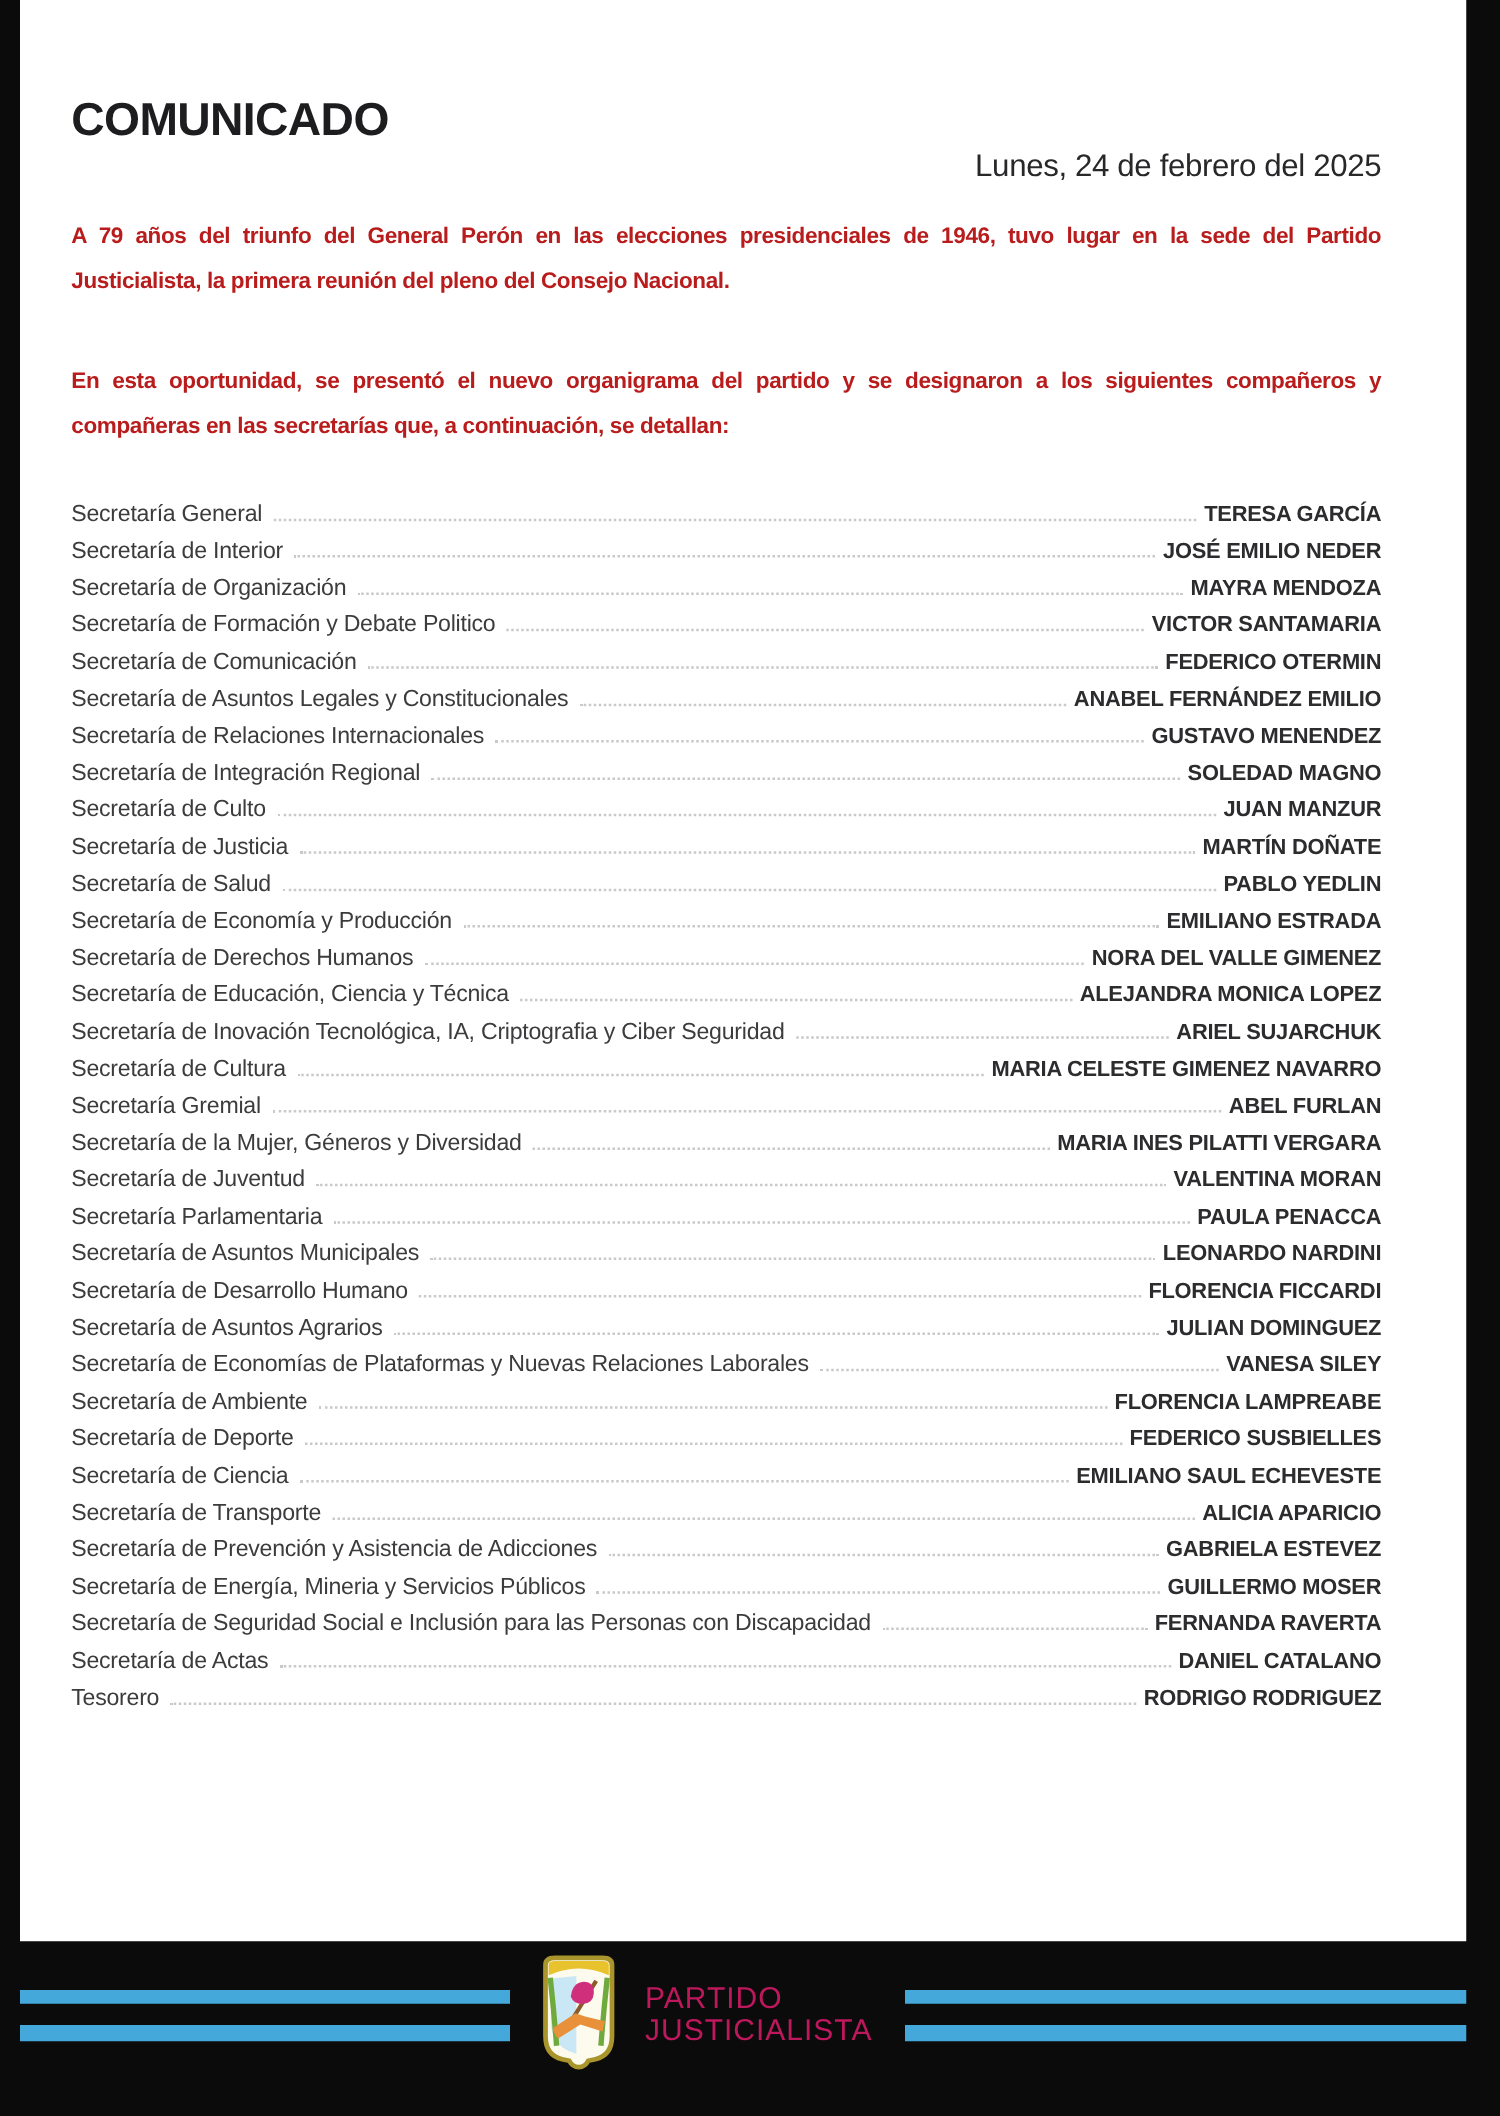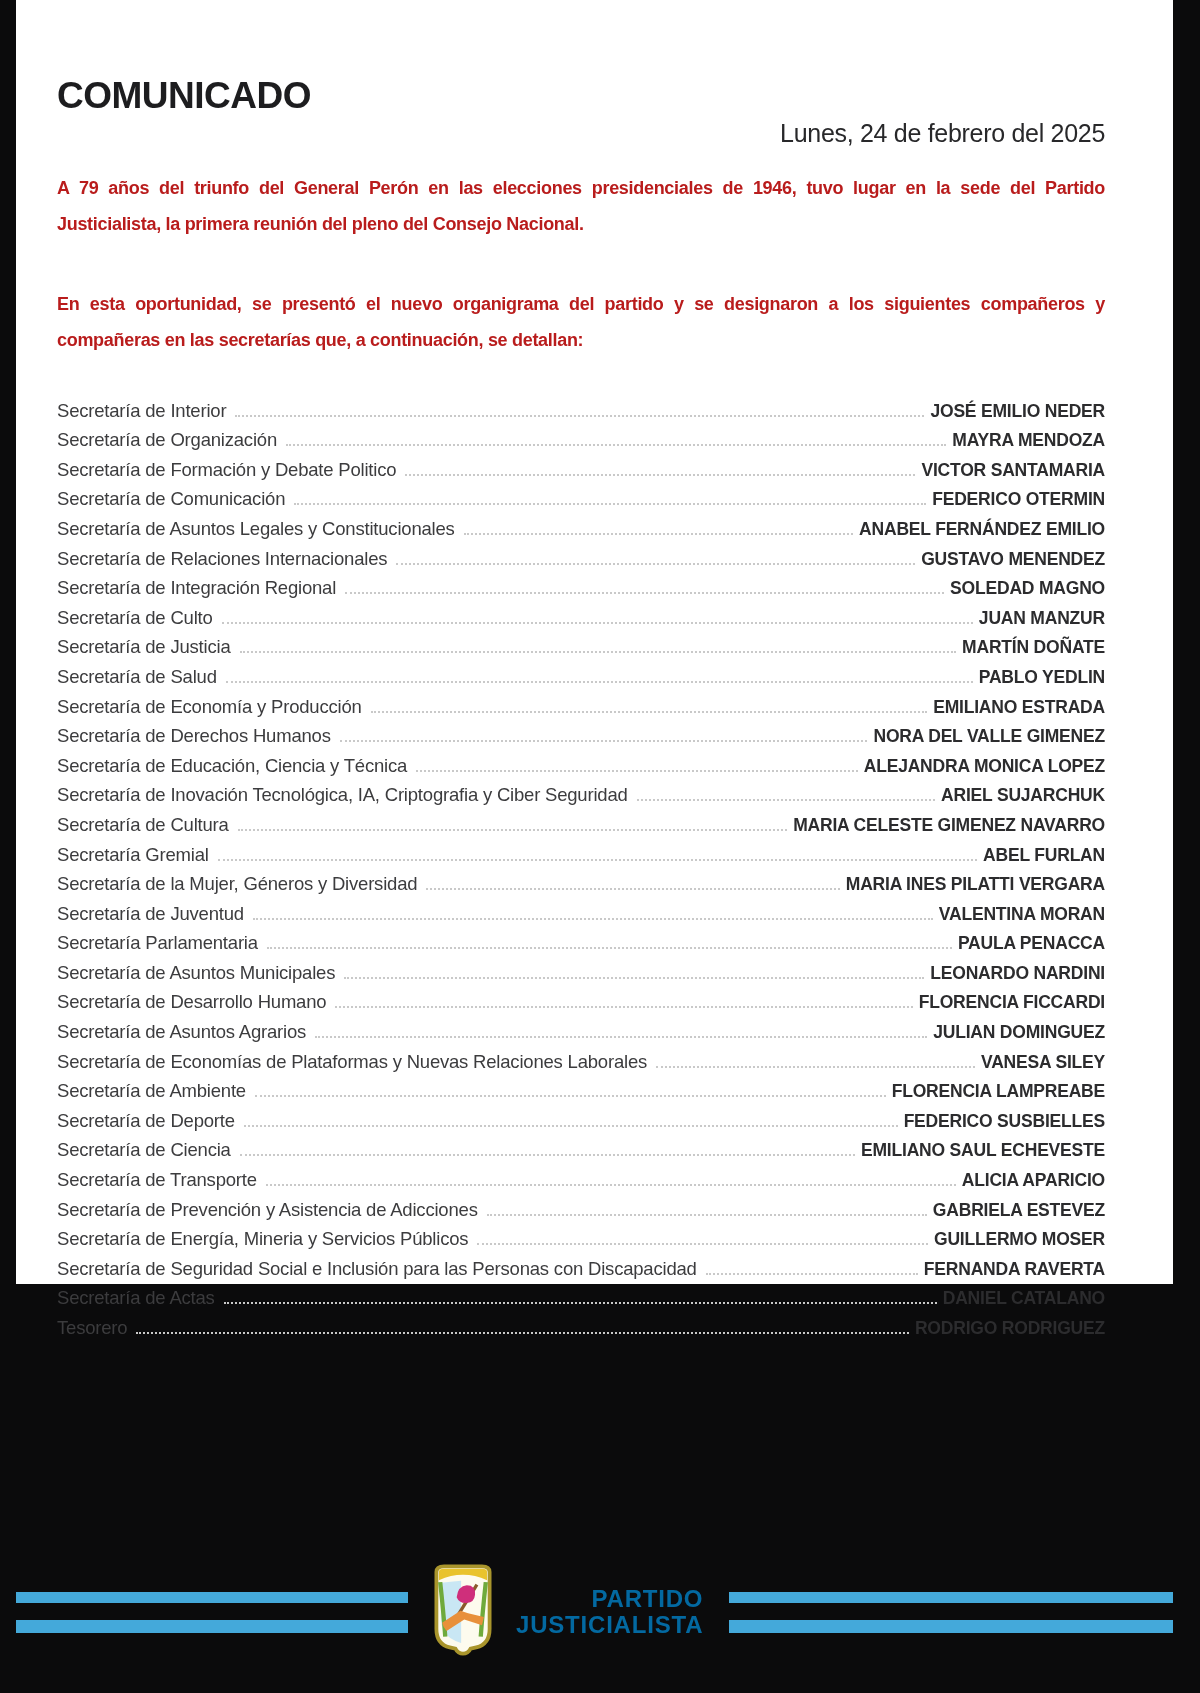--- a/index.html
+++ b/index.html
@@ -5,21 +5,21 @@
   html,body{margin:0;padding:0;}
   body{
     width:1200px;height:1693px;
     background:#0b0b0c;
     position:relative;overflow:hidden;
     font-family:"Liberation Sans","DejaVu Sans",sans-serif;
     -webkit-font-smoothing:antialiased;
   }
   .page{
     position:absolute;left:16px;top:0;
-    width:1157px;height:1284px;
+    width:1157px;height:1553px;
     background:#ffffff;
     box-sizing:border-box;
     padding:76px 68px 0 41px;
   }
   .doc-title{
     font-size:37px;font-weight:800;color:#1d1d1f;
     letter-spacing:-0.5px;line-height:40px;
   }
   .doc-date{
     margin-top:3px;text-align:right;
@@ -57,40 +57,44 @@
   }
   .stripes{display:flex;flex-direction:column;}
   .stripes .bar1{height:11px;background:var(--stripe-blue,#44a9da);}
   .stripes .gap{height:17px;}
   .stripes .bar2{height:13px;background:var(--stripe-blue,#44a9da);}
   .stripes.left{width:392px;}
   .stripes.right{flex:1;margin-left:26px;}
   .logo-wrap{margin-left:17px;flex:0 0 auto;}
   .brand{
     margin-left:15px;
-    font-weight:700;color:#0369a1;
+    font-weight:400;color:#be185d;
     font-size:24px;line-height:26px;letter-spacing:0.8px;
     white-space:nowrap;
-    text-align:right;
   }
 </style>
 </head>
 <body style="--stripe-blue: #44a9da; background: rgb(11, 11, 12);">
 
 <div class="page">
 
   <div class="doc-title">COMUNICADO</div>
 
   <div class="doc-date">Lunes, 24 de febrero del 2025</div>
 
   <p class="para p1">A 79 años del triunfo del General Perón en las elecciones presidenciales de 1946, tuvo lugar en la sede del Partido Justicialista, la primera reunión del pleno del Consejo Nacional.</p>
 
   <p class="para p2">En esta oportunidad, se presentó el nuevo organigrama del partido y se designaron a los siguientes compañeros y compañeras en las secretarías que, a continuación, se detallan:</p>
 
   <div class="appointments" id="appointments">
+  <div class="row">
+    <span class="role">Secretaría General</span>
+    <span class="leader"></span>
+    <span class="name">TERESA GARCÍA</span>
+  </div>
 
   <div class="row">
     <span class="role">Secretaría de Interior</span>
     <span class="leader"></span>
     <span class="name">JOSÉ EMILIO NEDER</span>
   </div>
 
   <div class="row">
     <span class="role">Secretaría de Organización</span>
     <span class="leader"></span>

